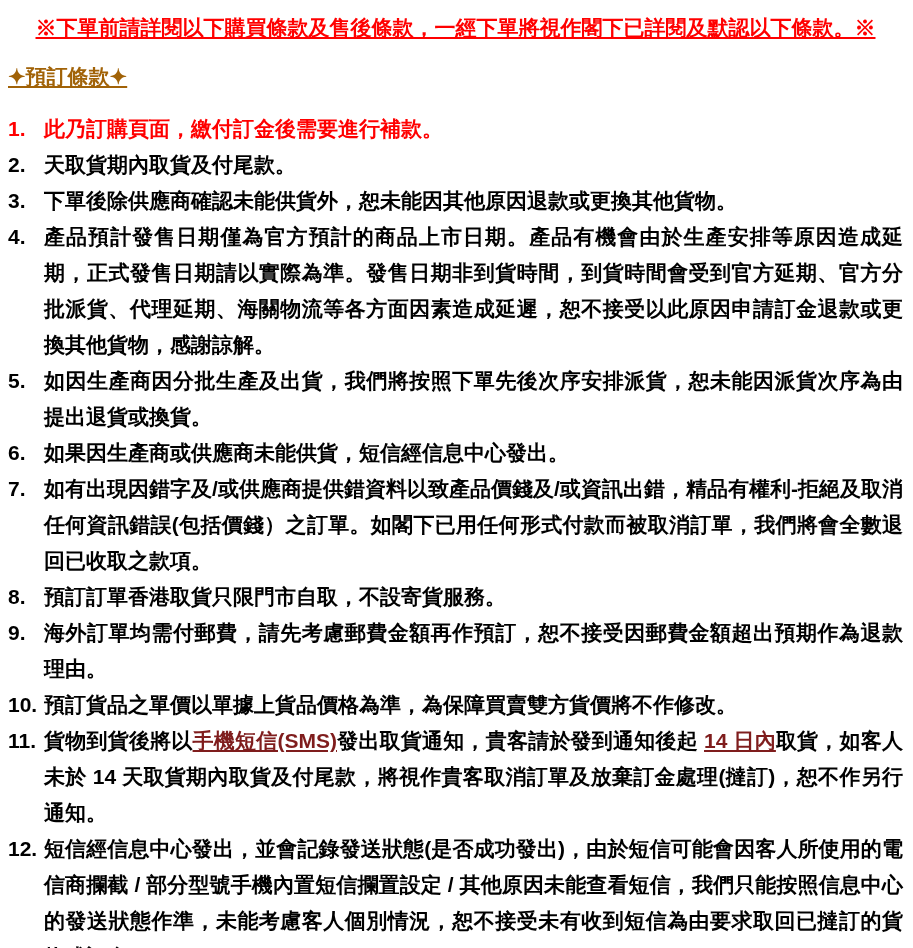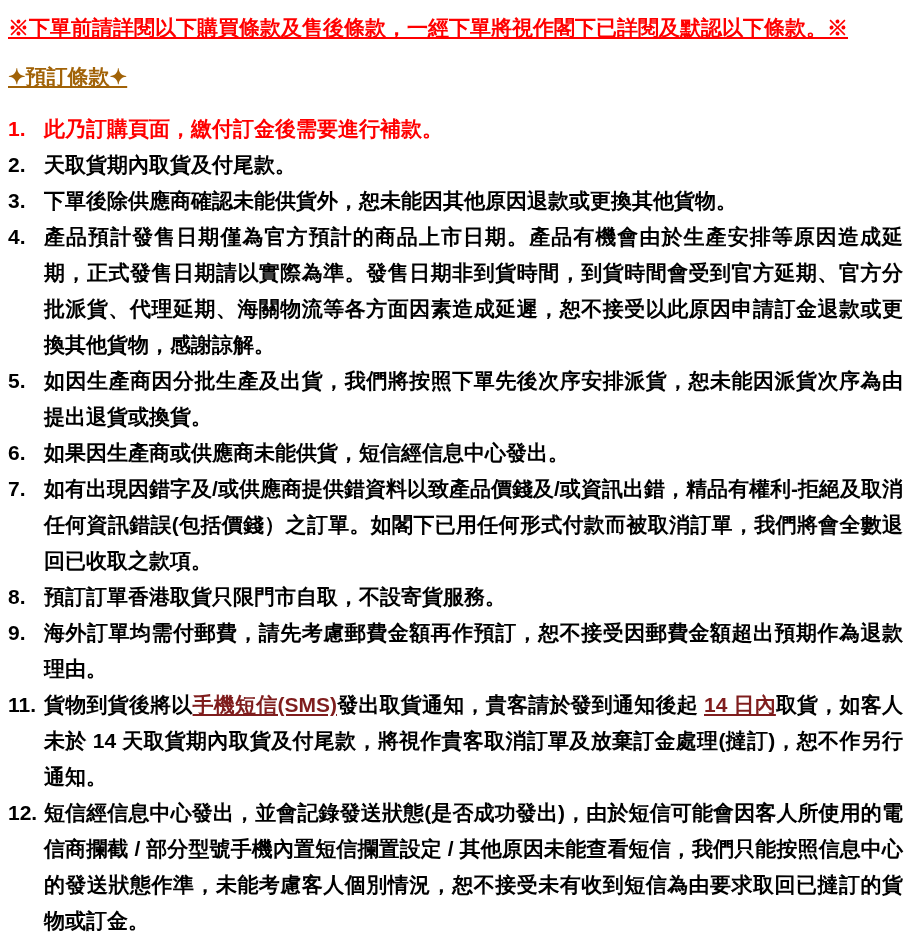--- a/index.html
+++ b/index.html
@@ -20,20 +20,21 @@
     padding: 10px 10px 6px 8px;
     font-size: 21px;
     line-height: 36px;
   }
   .notice {
     color: #ff0000;
     text-decoration: underline;
     font-size: 21px;
     font-weight: bold;
     margin: 0 0 13px 0;
+    text-align: center;
   }
   .section-title {
     color: #a16207;
     text-decoration: underline;
     font-size: 21px;
     font-weight: bold;
     margin: 0 0 16px 0;
   }
   .terms-list {
     margin: 0;
@@ -109,20 +110,24 @@
     <div class="term">
       <span class="num">8.</span>
       <div class="txt">預訂訂單香港取貨只限門市自取，不設寄貨服務。</div>
     </div>
 
     <div class="term">
       <span class="num">9.</span>
       <div class="txt">海外訂單均需付郵費，請先考慮郵費金額再作預訂，恕不接受因郵費金額超出預期作為退款理由。</div>
     </div>
 
+    <div class="term">
+      <span class="num">10.</span>
+      <div class="txt">預訂貨品之單價以單據上貨品價格為準，為保障買賣雙方貨價將不作修改。</div>
+    </div>
 
     <div class="term">
       <span class="num">11.</span>
       <div class="txt"><span>貨物到貨後將以</span><span class="hl-red">手機短信(SMS)</span><span>發出取貨通知，貴客請於發到通知後起 </span><span class="hl-red">14 日內</span><span>取貨，如客人未於 14 天取貨期內取貨及付尾款，將視作貴客取消訂單及放棄訂金處理(撻訂)，恕不作另行通知。</span></div>
     </div>
 
     <div class="term">
       <span class="num">12.</span>
       <div class="txt">短信經信息中心發出，並會記錄發送狀態(是否成功發出)，由於短信可能會因客人所使用的電信商攔截 / 部分型號手機內置短信攔置設定 / 其他原因未能查看短信，我們只能按照信息中心的發送狀態作準，未能考慮客人個別情況，恕不接受未有收到短信為由要求取回已撻訂的貨物或訂金。</div>
     </div>

